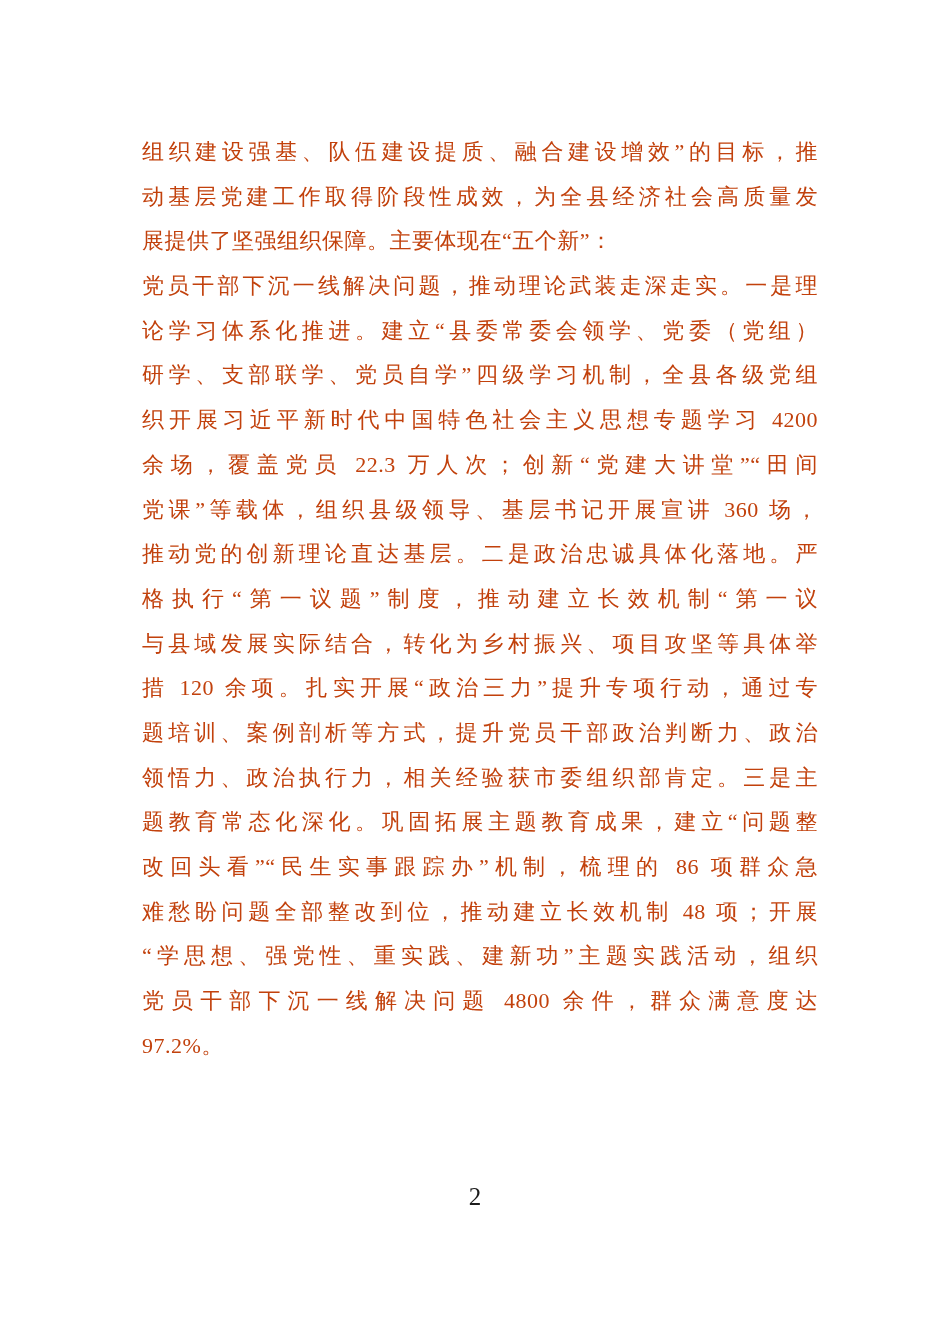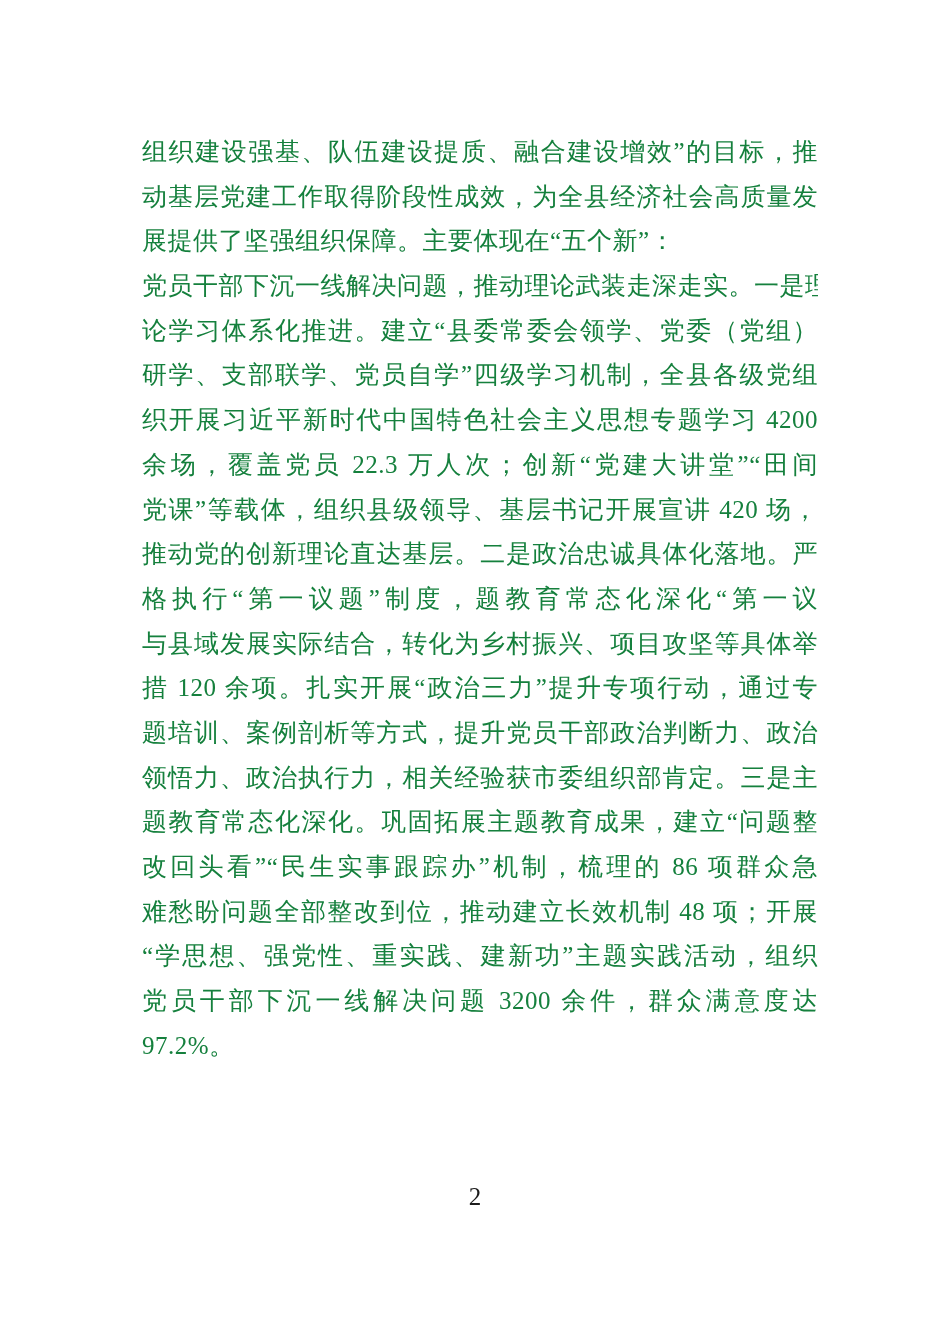--- a/index.html
+++ b/index.html
@@ -12,22 +12,22 @@
     width: 950px;
     height: 1344px;
     background: #ffffff;
     overflow: hidden;
   }
   .doc-body {
     position: absolute;
     left: 142px;
     top: 130px;
     width: 676px;
-    color: #15803d;
-    font-size: 25px;
+    color: #c2410c;
+    font-size: 22px;
     font-family: "Liberation Serif", "DejaVu Serif", serif;
   }
   .line {
     height: 44.7px;
     line-height: 44.7px;
     overflow: hidden;
     text-align: justify;
     text-align-last: justify;
     text-justify: inter-character;
     letter-spacing: 0.5px;
@@ -57,28 +57,28 @@
 <div class="page">
   <div class="doc-body">
       <div class="line">组织建设强基、队伍建设提质、融合建设增效”的目标，推</div>
       <div class="line">动基层党建工作取得阶段性成效，为全县经济社会高质量发</div>
       <div class="line no-fill">展提供了坚强组织保障。主要体现在“五个新”：</div>
       <div class="line">党员干部下沉一线解决问题，推动理论武装走深走实。一是理</div>
       <div class="line">论学习体系化推进。建立“县委常委会领学、党委（党组）</div>
       <div class="line">研学、支部联学、党员自学”四级学习机制，全县各级党组</div>
       <div class="line">织开展习近平新时代中国特色社会主义思想专题学习 4200</div>
       <div class="line">余场，覆盖党员 22.3 万人次；创新“党建大讲堂”“田间</div>
-      <div class="line">党课”等载体，组织县级领导、基层书记开展宣讲 420 场，</div>
+      <div class="line">党课”等载体，组织县级领导、基层书记开展宣讲 360 场，</div>
       <div class="line">推动党的创新理论直达基层。二是政治忠诚具体化落地。严</div>
-      <div class="line">格执行“第一议题”制度，题教育常态化深化“第一议</div>
+      <div class="line">格执行“第一议题”制度，推动建立长效机制“第一议</div>
       <div class="line">与县域发展实际结合，转化为乡村振兴、项目攻坚等具体举</div>
       <div class="line">措 120 余项。扎实开展“政治三力”提升专项行动，通过专</div>
       <div class="line">题培训、案例剖析等方式，提升党员干部政治判断力、政治</div>
       <div class="line">领悟力、政治执行力，相关经验获市委组织部肯定。三是主</div>
       <div class="line">题教育常态化深化。巩固拓展主题教育成果，建立“问题整</div>
       <div class="line">改回头看”“民生实事跟踪办”机制，梳理的 86 项群众急</div>
       <div class="line">难愁盼问题全部整改到位，推动建立长效机制 48 项；开展</div>
       <div class="line">“学思想、强党性、重实践、建新功”主题实践活动，组织</div>
-      <div class="line">党员干部下沉一线解决问题 3200 余件，群众满意度达</div>
+      <div class="line">党员干部下沉一线解决问题 4800 余件，群众满意度达</div>
       <div class="line no-fill">97.2%。</div>
     </div>
   <div class="page-number">2</div>
 </div>
 
 </body></html>

